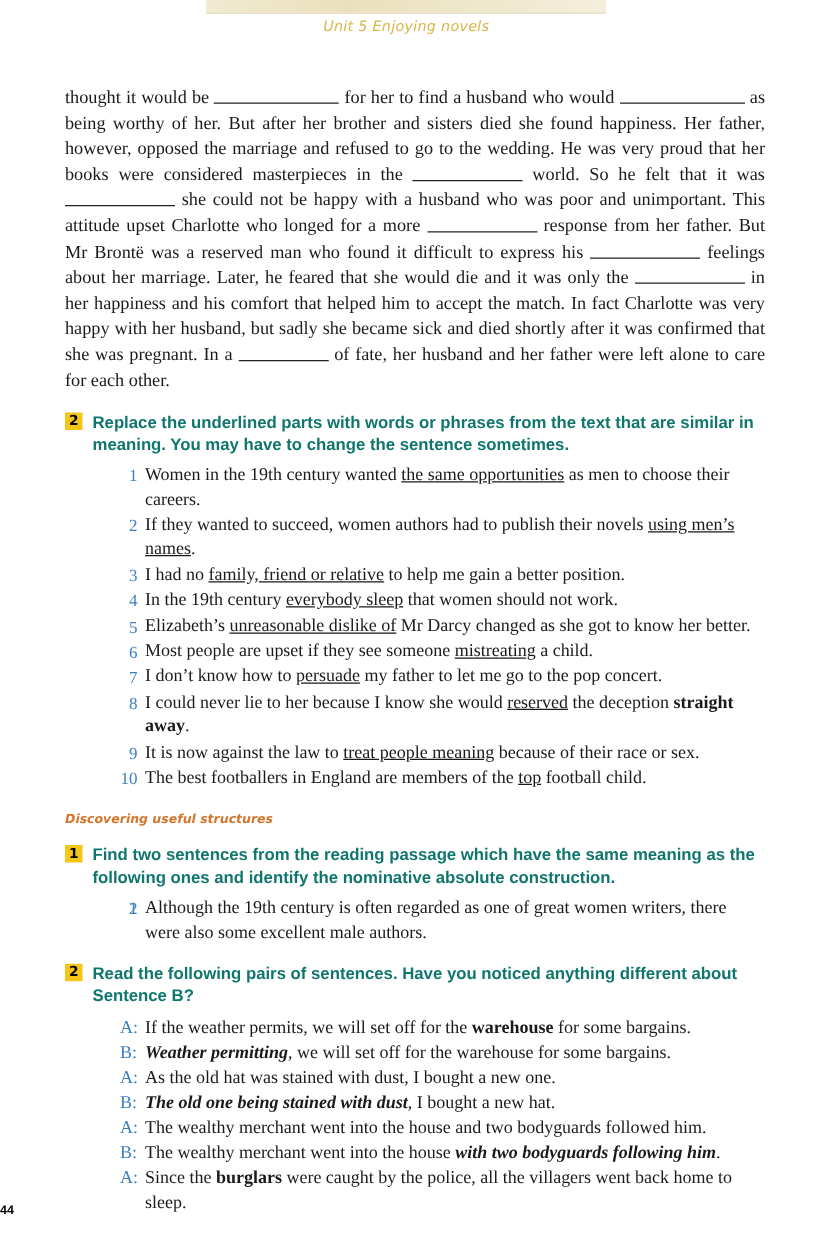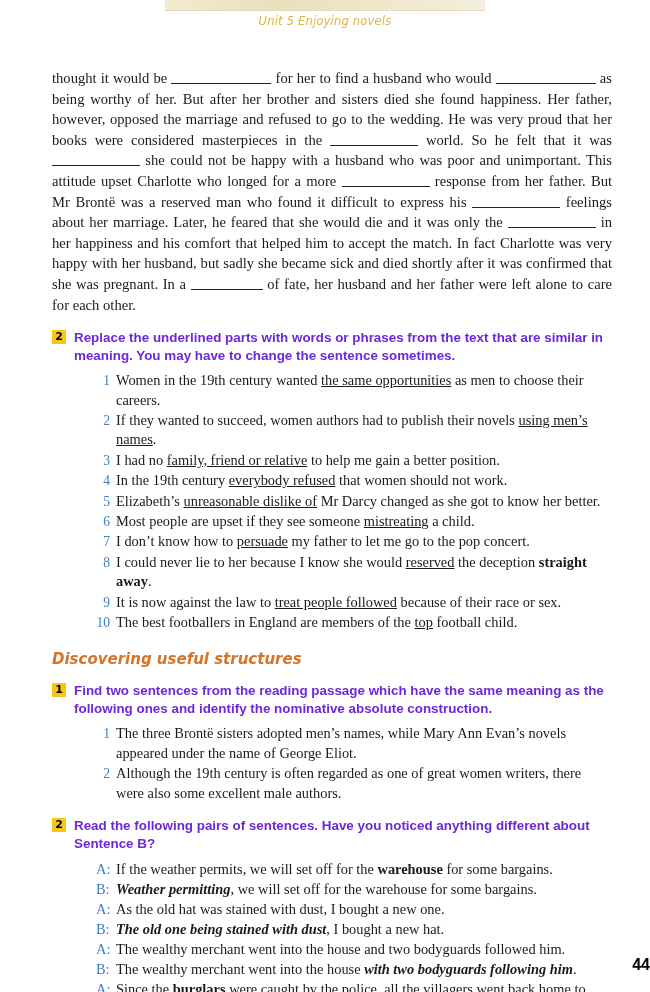--- a/index.html
+++ b/index.html
@@ -85,21 +85,21 @@
     font-size: 11px;
     font-weight: bold;
     line-height: 14px;
     text-align: center;
   }
   .task-title {
     font-family: "Liberation Sans", sans-serif;
     font-weight: bold;
     font-size: 13.4px;
     line-height: 18px;
-    color: #6d28d9;
+    color: #0f766e;
   }
   
   .olist {
     margin: 6px 0 0 0;
     padding: 0;
     list-style: none;
   }
   .olist li {
     position: relative;
     padding-left: 24px;
@@ -121,21 +121,21 @@
   }
   .u { text-decoration: underline; text-align: right; }
   .bold { font-weight: bold; }
   .ital { font-style: italic; }
   
   .section-heading {
     margin-top: 18px;
     font-family: "DejaVu Sans", sans-serif;
     font-style: italic;
     font-weight: bold;
-    font-size: 15px;
+    font-size: 10px;
     color: #d4752a;
   }
   
   .dlist {
     margin: 6px 0 0 22px;
     padding: 0;
     list-style: none;
   }
   .dlist li {
     position: relative;
@@ -148,24 +148,24 @@
     left: 0;
     top: 0;
     color: #3b7fbf;
   }
   
   .page-number {
     position: absolute;
     bottom: 18px;
     left: 0;
     width: 650px;
-    text-align: right;
+    text-align: left;
     font-family: "Liberation Sans", sans-serif;
     font-weight: bold;
-    font-size: 16px;
+    font-size: 10px;
     color: #000;
   }
 </style>
 </head>
 <body>
 
 <div class="page">
 
   <div class="header-band"></div>
   <div class="header-title">Unit 5 Enjoying novels</div>
@@ -192,37 +192,37 @@
       <span>of fate, her husband and her father were left alone to care for each other.</span>
     </p>
 
     <div class="task">
       <span class="task-num">2</span>
       <div class="task-title">Replace the underlined parts with words or phrases from the text that are similar in meaning. You may have to change the sentence sometimes.</div>
       <ol class="olist indent1" id="ex2-list">
           <li><span class="num">1</span><span>Women in the 19th century wanted </span><span class="u">the same opportunities</span><span> as men to choose their careers.</span></li>
           <li><span class="num">2</span><span>If they wanted to succeed, women authors had to publish their novels </span><span class="u">using men’s names</span><span>.</span></li>
           <li><span class="num">3</span><span>I had no </span><span class="u">family, friend or relative</span><span> to help me gain a better position.</span></li>
-          <li><span class="num">4</span><span>In the 19th century </span><span class="u">everybody refused</span><span> that women should not work.</span></li>
+          <li><span class="num">4</span><span>In the 19th century </span><span class="u">everybody sleep</span><span> that women should not work.</span></li>
           <li><span class="num">5</span><span>Elizabeth’s </span><span class="u">unreasonable dislike of</span><span> Mr Darcy changed as she got to know her better.</span></li>
           <li><span class="num">6</span><span>Most people are upset if they see someone </span><span class="u">mistreating</span><span> a child.</span></li>
           <li><span class="num">7</span><span>I don’t know how to </span><span class="u">persuade</span><span> my father to let me go to the pop concert.</span></li>
           <li><span class="num">8</span><span>I could never lie to her because I know she would </span><span class="u">reserved</span><span> the deception </span><span class="bold">straight away</span><span>.</span></li>
-          <li><span class="num">9</span><span>It is now against the law to </span><span class="u">treat people followed</span><span> because of their race or sex.</span></li>
+          <li><span class="num">9</span><span>It is now against the law to </span><span class="u">treat people meaning</span><span> because of their race or sex.</span></li>
           <li><span class="num">10</span><span>The best footballers in England are members of the </span><span class="u">top</span><span> football child.</span></li>
         </ol>
     </div>
 
     <div class="section-heading">Discovering useful structures</div>
 
     <div class="task">
       <span class="task-num">1</span>
       <div class="task-title">Find two sentences from the reading passage which have the same meaning as the following ones and identify the nominative absolute construction.</div>
       <ol class="olist indent1" id="ex3-list">
-          <li><span class="num">1</span><span>The three Brontë sisters adopted men’s names, while Mary Ann Evan’s novels appeared under the name of George Eliot.</span></li>
+          <li><span class="num">1</span></li>
           <li><span class="num">2</span><span>Although the 19th century is often regarded as one of great women writers, there were also some excellent male authors.</span></li>
         </ol>
     </div>
 
     <div class="task">
       <span class="task-num">2</span>
       <div class="task-title">Read the following pairs of sentences. Have you noticed anything different about Sentence B?</div>
       <ul class="dlist" id="ex4-list">
           <li><span class="spk">A:</span><span>If the weather permits, we will set off for the </span><span class="bold">warehouse</span><span> for some bargains.</span></li>
           <li><span class="spk">B:</span><span class="ital bold">Weather permitting</span><span>, we will set off for the warehouse for some bargains.</span></li>

